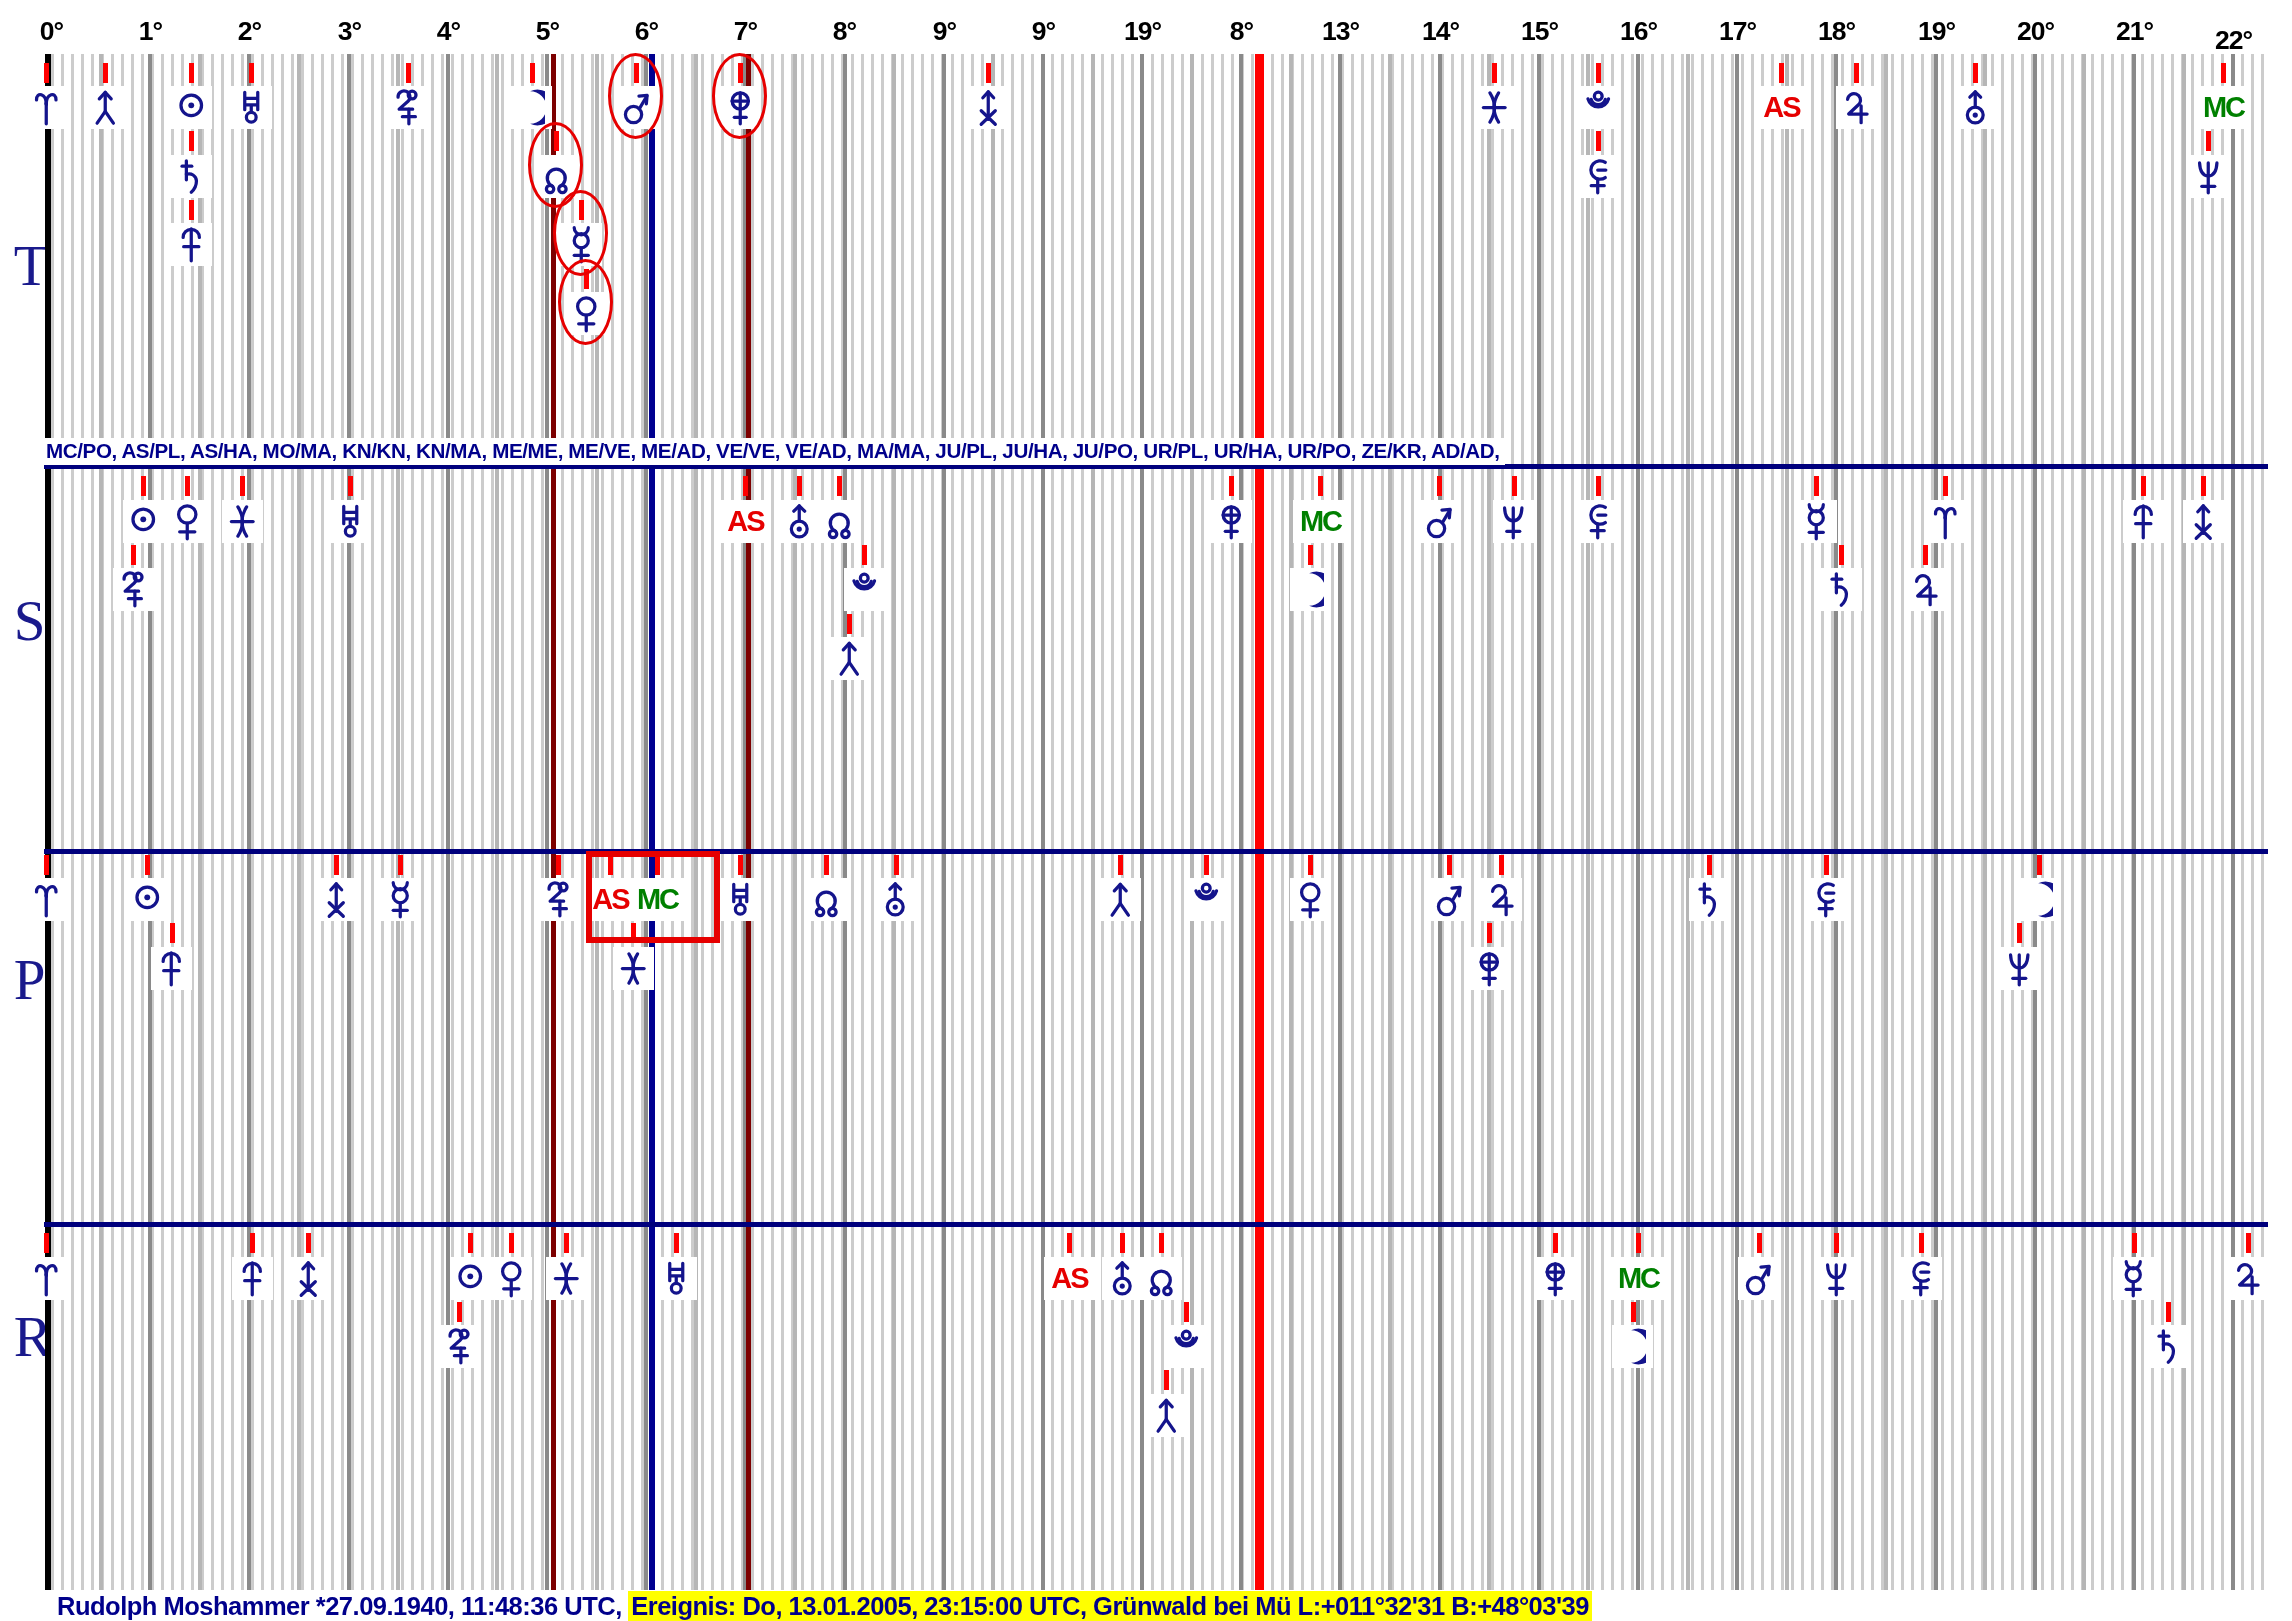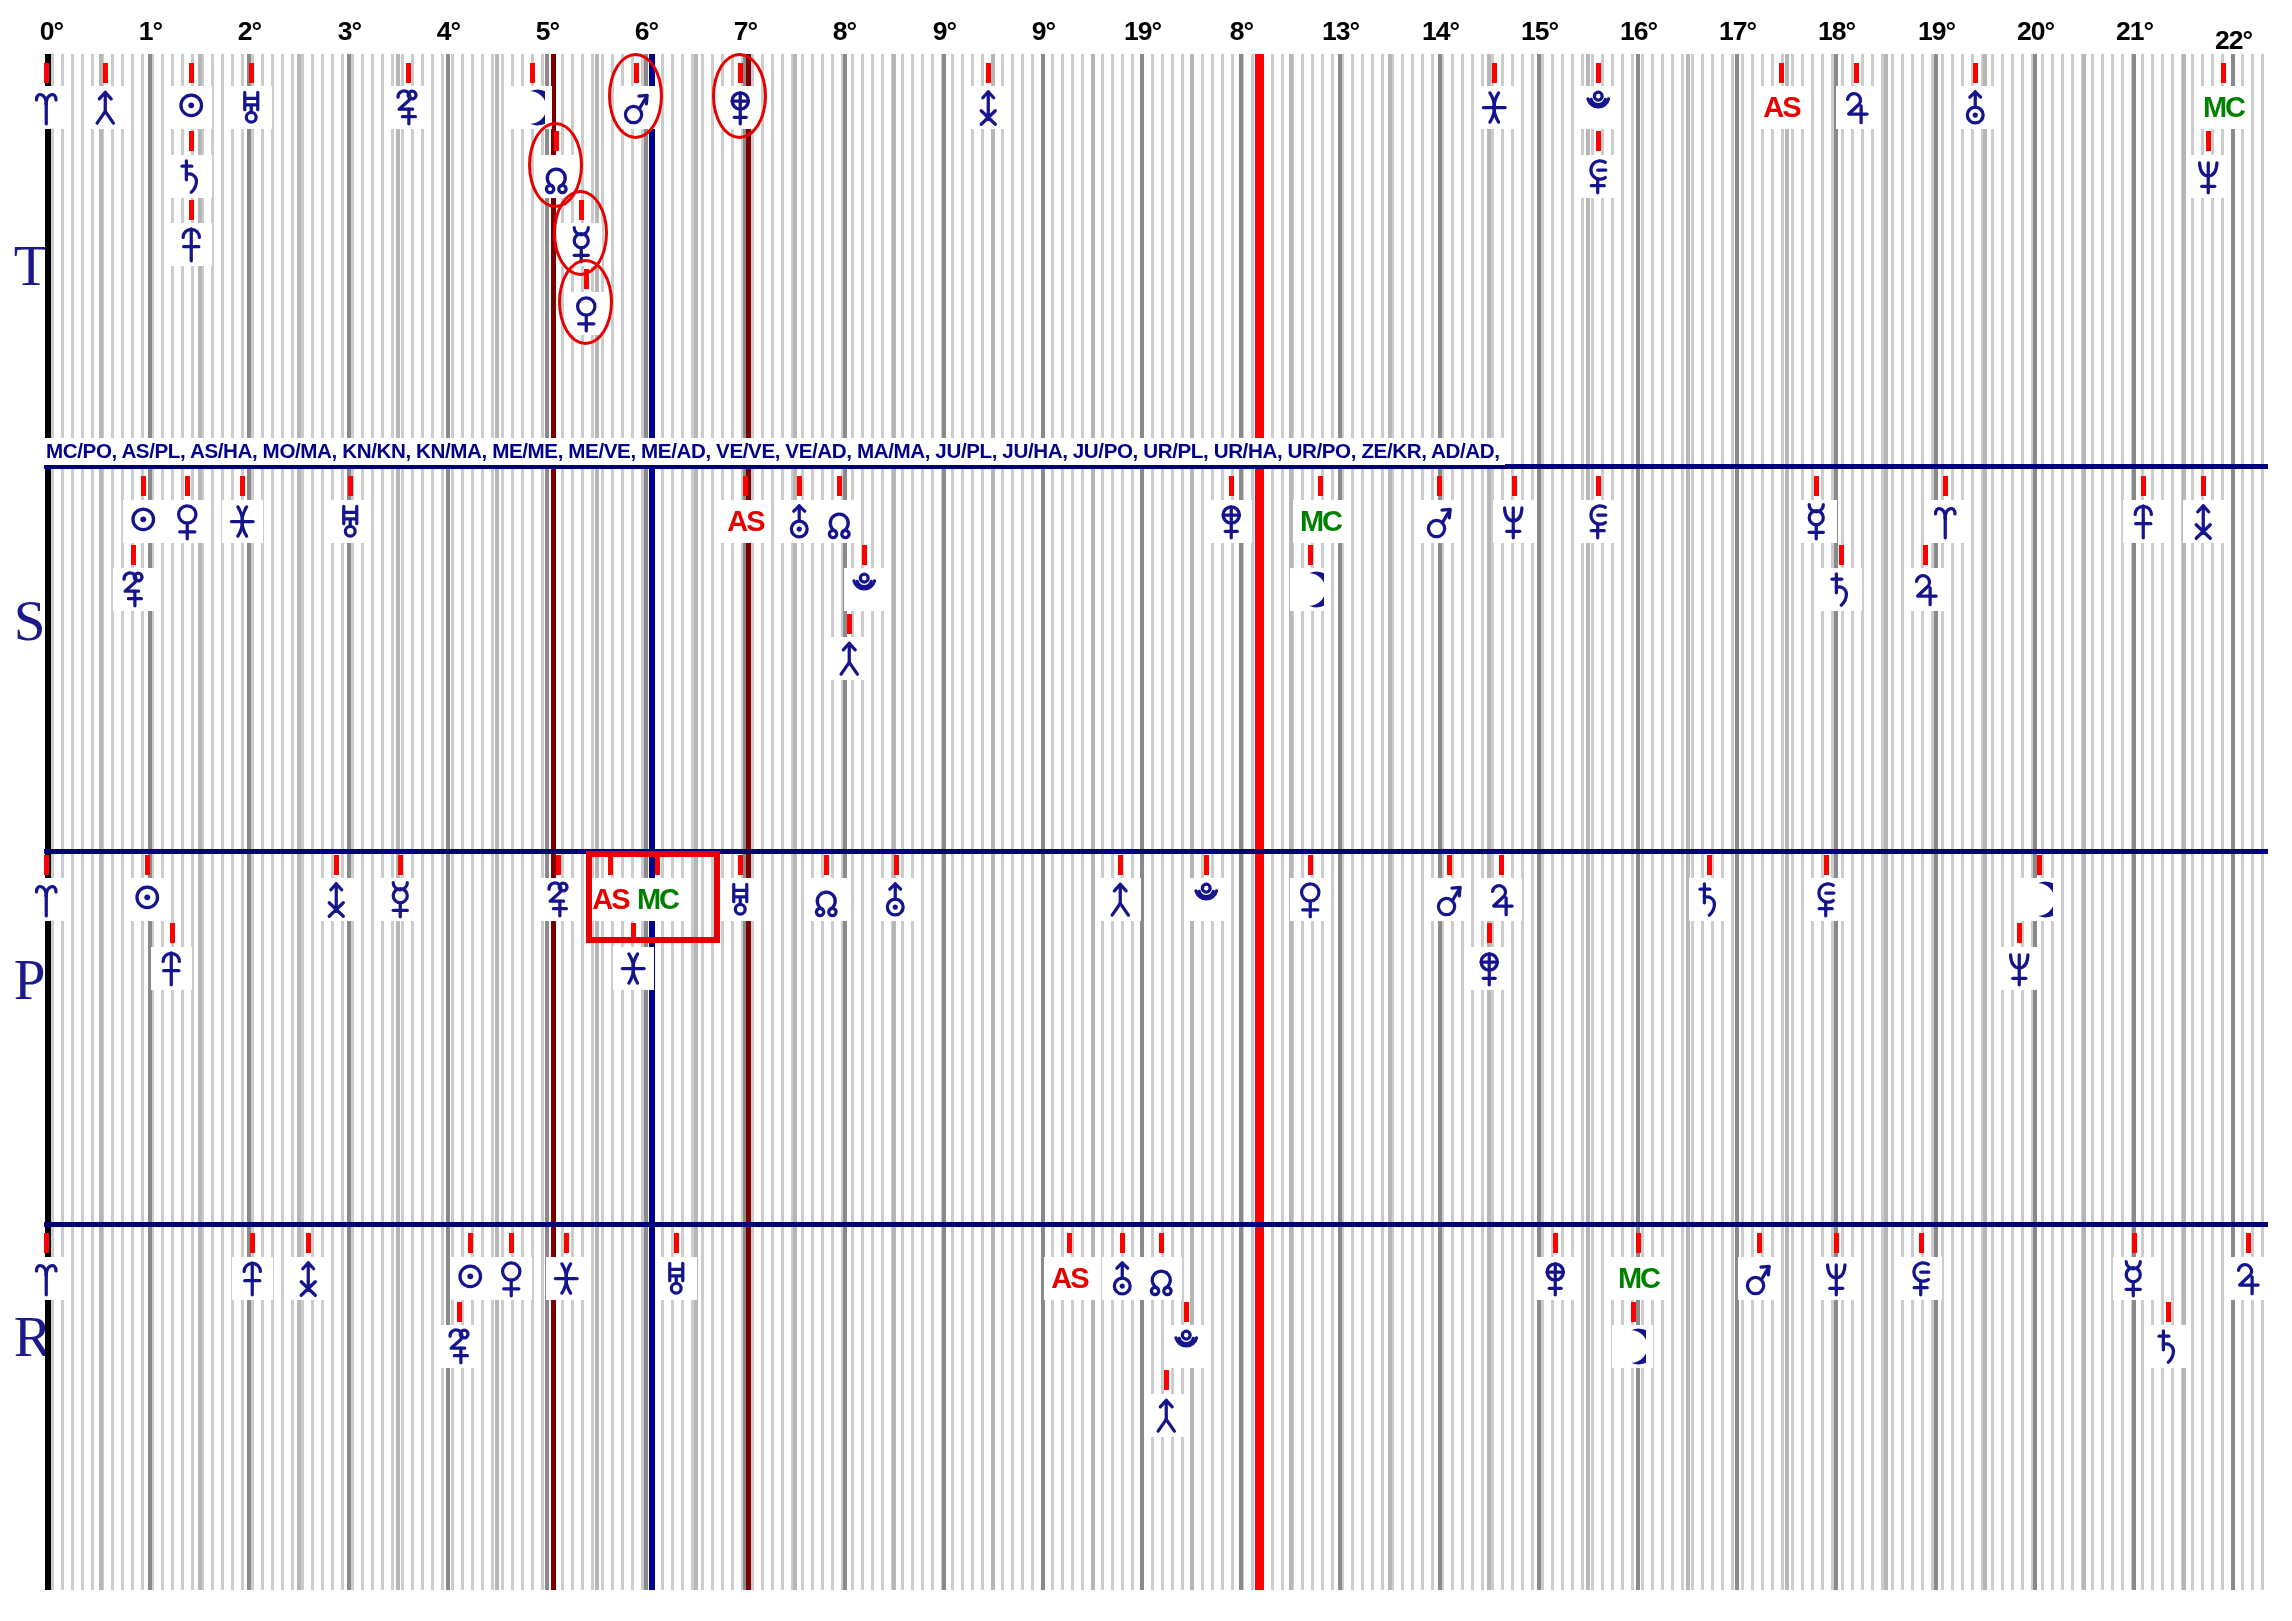--- a/index.html
+++ b/index.html
@@ -42,20 +42,21 @@
 
   <div class="ylw" style="left:657px;top:282px;">MCp/MCp</div>
   <div class="ylw" style="left:657px;top:311px;">06°06'</div>
 
   <div class="blkTxt" style="left:1270px;top:179px;font-weight:normal;">Summe</div>
   <div class="blkTxt" style="left:1270px;top:208px;font-weight:normal;">12°11'</div>
 
   <div class="ylw" style="left:57px;top:1509px;">Suchachse: MCp/MCp=06°05'43</div>
   <div class="orbis" style="left:132px;top:1543px;">(Orbis: 01°00')</div>
 
+  <div class="titlebar" style="left:57px;top:1592px;"><span>Rudolph Moshammer  *27.09.1940, 11:48:36 UTC, </span><span class="hl">Ereignis: Do, 13.01.2005, 23:15:00 UTC, Grünwald bei Mü L:+011°32'31 B:+48°03'39</span></div>
 <div class="abs stripes" style="left: 51px; top: 54px; width: 2217px; height: 1536px; z-index: 0;"></div>
     <div class="vline" style="left: 99px; top: 54px; width: 3.9px; height: 1536px; background: rgb(182, 182, 182); z-index: 1;"></div>
     <div class="vline" style="left: 148px; top: 54px; width: 3.9px; height: 1536px; background: rgb(138, 138, 138); z-index: 1;"></div>
     <div class="vline" style="left: 198px; top: 54px; width: 3.9px; height: 1536px; background: rgb(182, 182, 182); z-index: 1;"></div>
     <div class="vline" style="left: 247px; top: 54px; width: 3.9px; height: 1536px; background: rgb(138, 138, 138); z-index: 1;"></div>
     <div class="vline" style="left: 297px; top: 54px; width: 3.9px; height: 1536px; background: rgb(182, 182, 182); z-index: 1;"></div>
     <div class="vline" style="left: 347px; top: 54px; width: 3.9px; height: 1536px; background: rgb(138, 138, 138); z-index: 1;"></div>
     <div class="vline" style="left: 396px; top: 54px; width: 3.9px; height: 1536px; background: rgb(182, 182, 182); z-index: 1;"></div>
     <div class="vline" style="left: 446px; top: 54px; width: 3.9px; height: 1536px; background: rgb(138, 138, 138); z-index: 1;"></div>
     <div class="vline" style="left: 495px; top: 54px; width: 3.9px; height: 1536px; background: rgb(182, 182, 182); z-index: 1;"></div>

